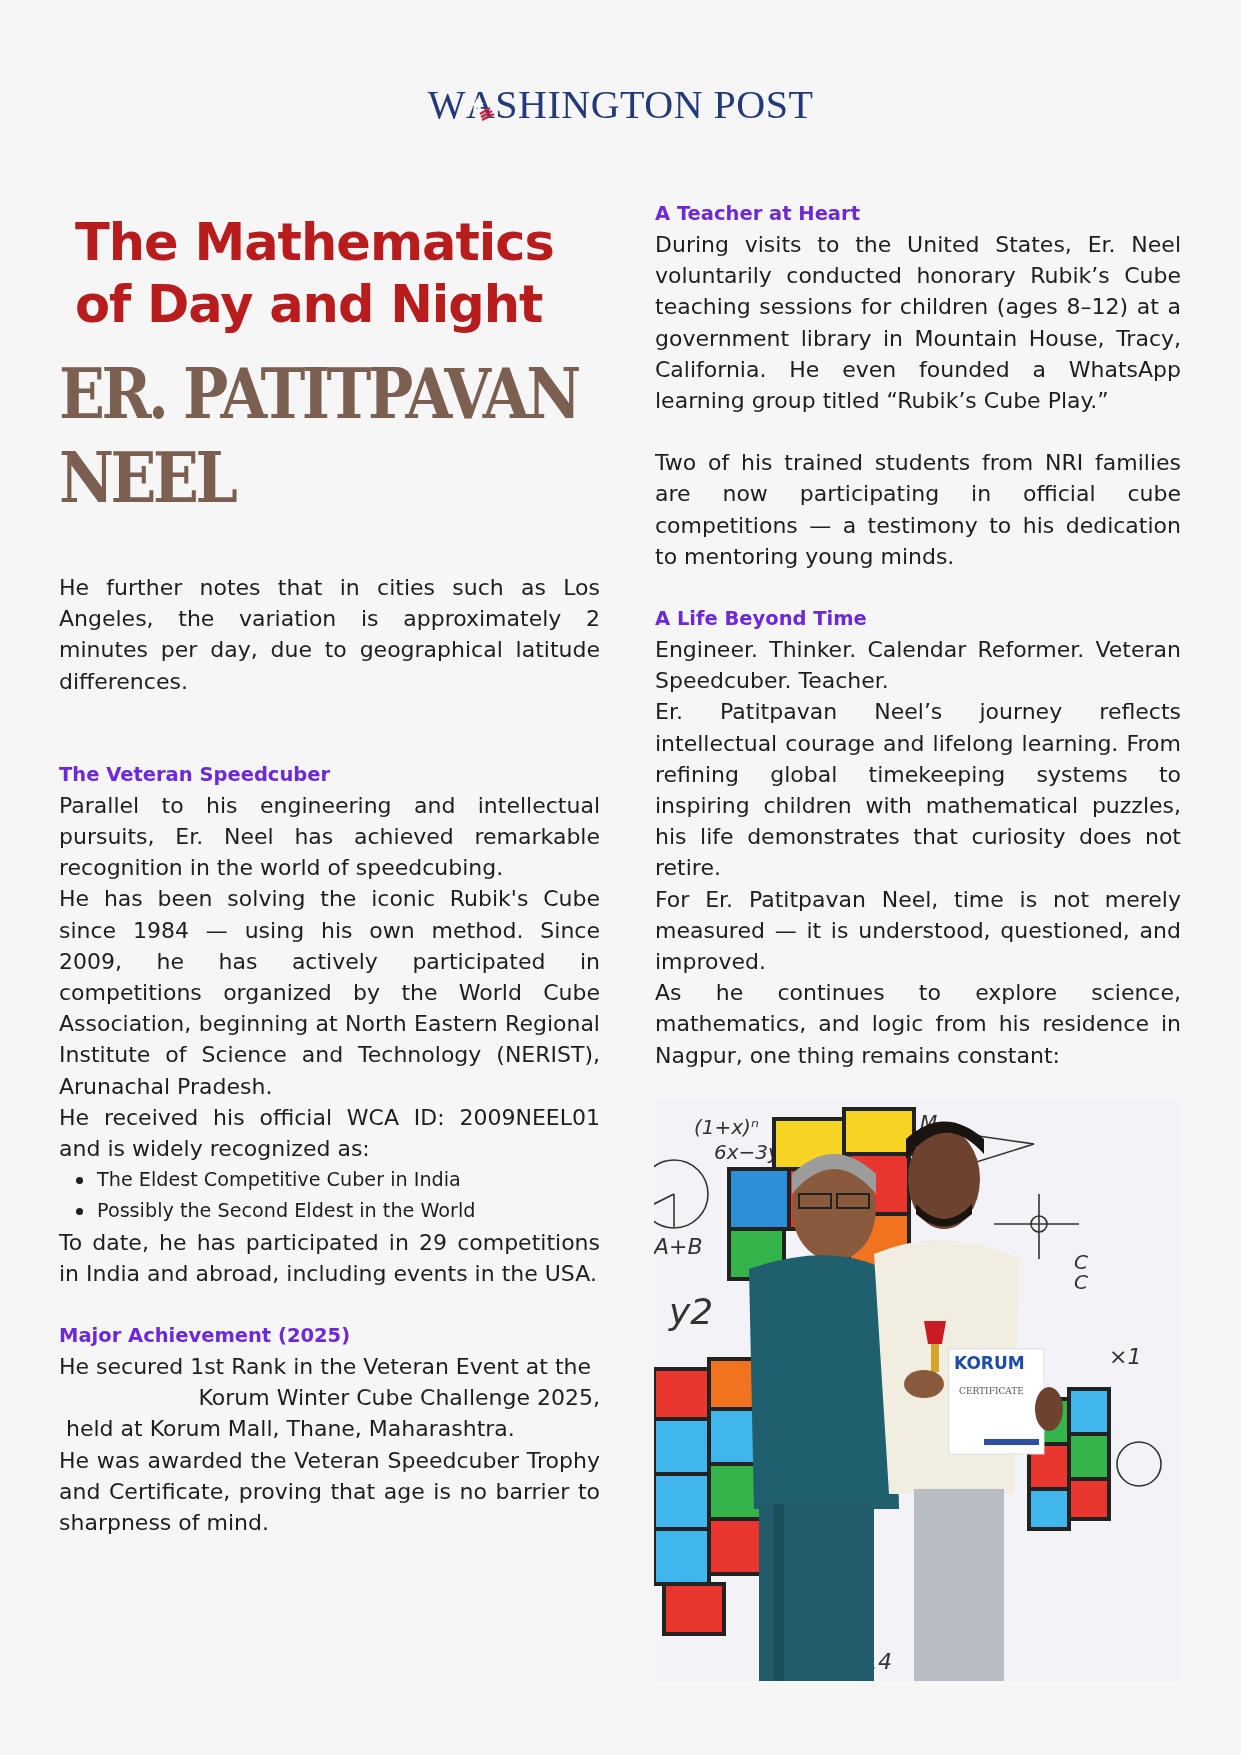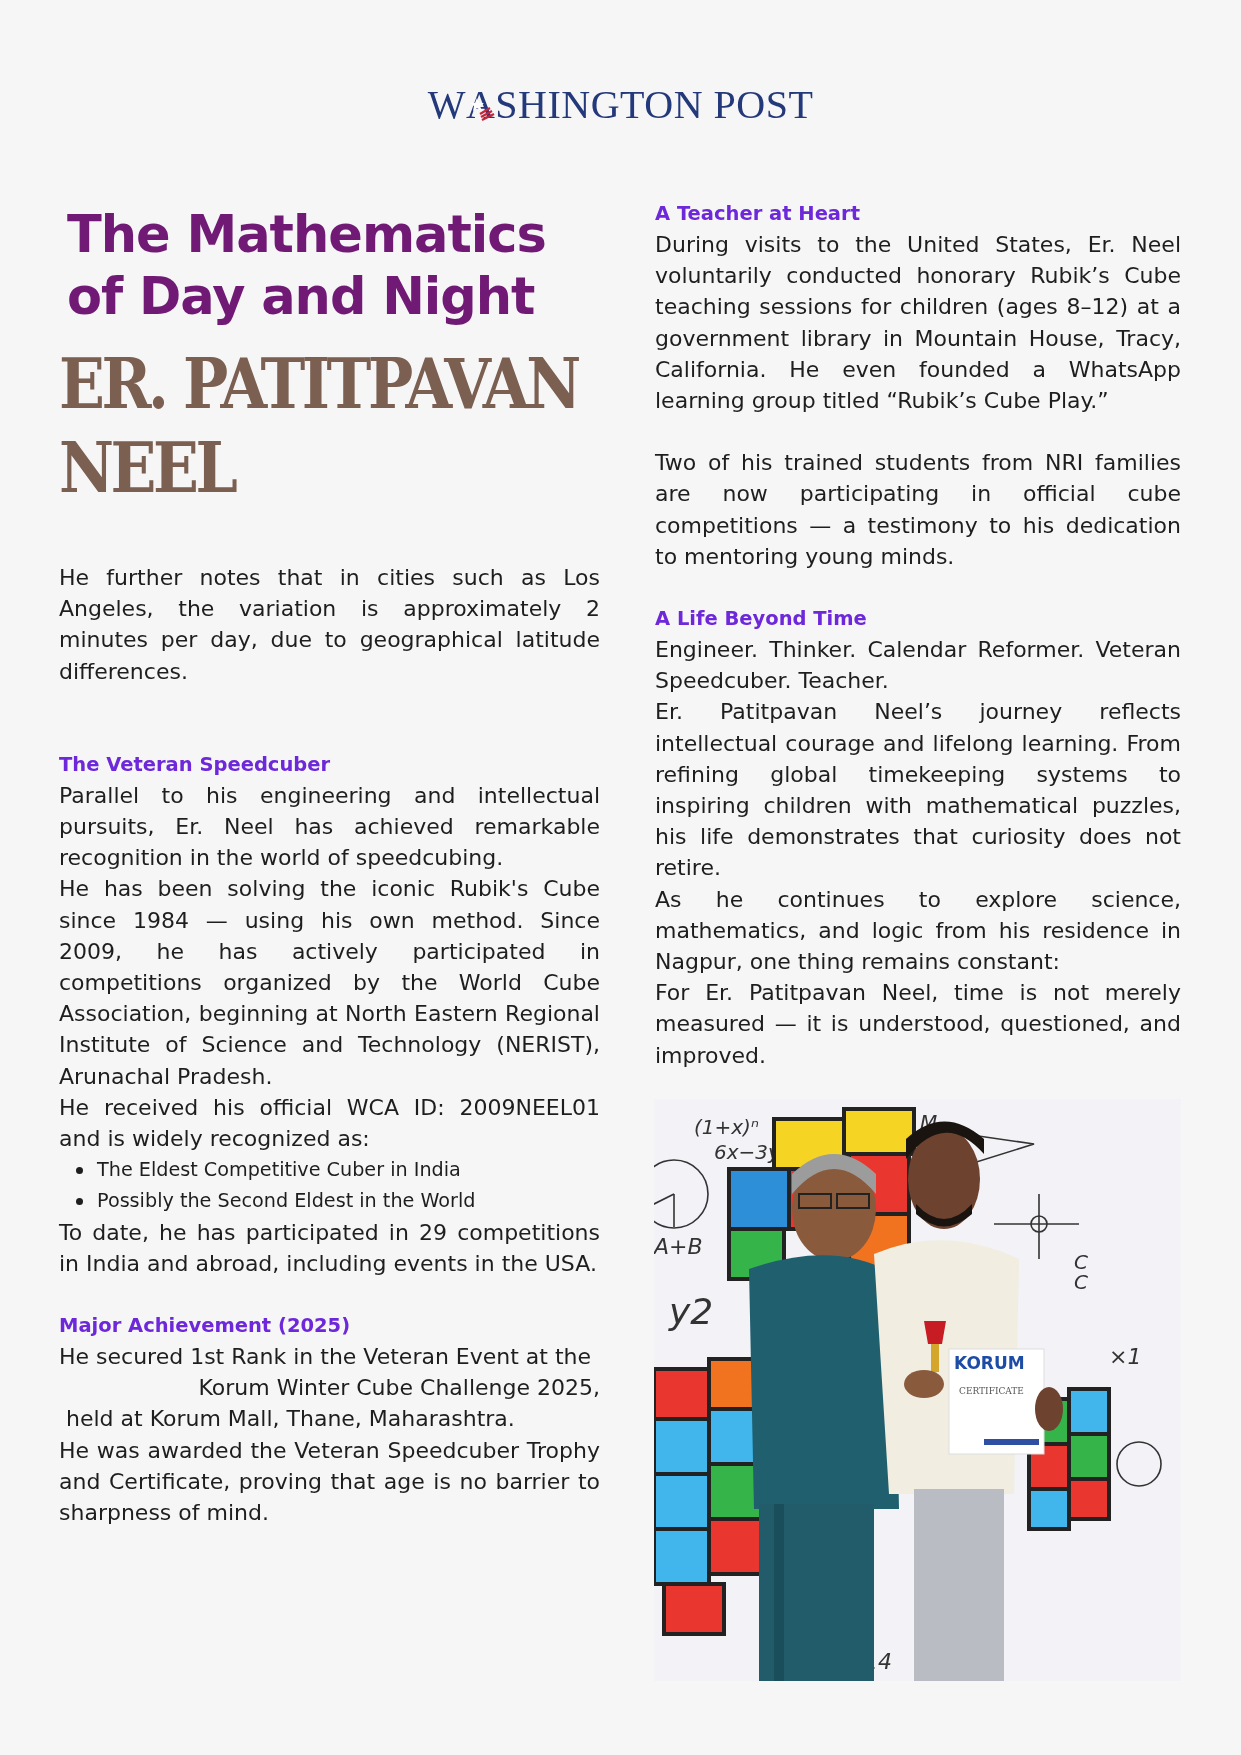--- a/index.html
+++ b/index.html
@@ -17,25 +17,25 @@
     font-family: "Liberation Serif", serif;
     font-size: 40px; letter-spacing: 0.5px;
     color: #24397a;
     line-height: 46px;
   }
   .masthead .a-wrap { position: relative; display: inline-block; }
   .masthead .a-wrap svg { position: absolute; left: 0; top: 0; }
   .col-left { position: absolute; left: 59px; top: 196px; width: 541px; }
   .col-right { position: absolute; left: 655px; top: 198px; width: 526px; }
   .headline {
-    margin: 8px;
+    margin: 16px;
     font-family: "DejaVu Sans", sans-serif;
     font-weight: bold;
     font-size: 51px; line-height: 62px;
-    color: #701a75;
+    color: #b91c1c;
     letter-spacing: -1px;
   }
   .name {
     margin: 14px 0 0 0;
     font-family: "DejaVu Serif", serif;
     font-weight: bold;
     font-size: 70px; line-height: 84px;
     color: #7b5f51;
     letter-spacing: -4px;
     transform: scaleX(0.86);
@@ -109,22 +109,22 @@
 <div class="col-right">
   <h3 class="sec-head">A Teacher at Heart</h3>
   <p class="body-text">During visits to the United States, Er. Neel voluntarily conducted honorary Rubik’s Cube teaching sessions for children (ages 8–12) at a government library in Mountain House, Tracy, California. He even founded a WhatsApp learning group titled “Rubik’s Cube Play.”</p>
   <div class="gap"></div>
   <p class="body-text">Two of his trained students from NRI families are now participating in official cube competitions — a testimony to his dedication to mentoring young minds.</p>
   <div class="gap"></div>
 
   <h3 class="sec-head">A Life Beyond Time</h3>
   <p class="body-text">Engineer. Thinker. Calendar Reformer. Veteran Speedcuber. Teacher.</p>
   <p class="body-text">Er. Patitpavan Neel’s journey reflects intellectual courage and lifelong learning. From refining global timekeeping systems to inspiring children with mathematical puzzles, his life demonstrates that curiosity does not retire.</p>
+  <p class="body-text">For Er. Patitpavan Neel, time is not merely measured — it is understood, questioned, and improved.</p>
   <p class="body-text">As he continues to explore science, mathematics, and logic from his residence in Nagpur, one thing remains constant:</p>
-  <p class="body-text">For Er. Patitpavan Neel, time is not merely measured — it is understood, questioned, and improved.</p>
 </div>
 
 <div class="photo">
   <svg width="527" height="582" viewBox="0 0 527 582">
     <rect width="527" height="582" fill="#f2f2f7"></rect>
 
     <g fill="none" stroke="#333" stroke-width="1.6" font-family="DejaVu Sans, sans-serif">
       <circle cx="20" cy="95" r="34"></circle>
       <line x1="20" y1="95" x2="-10" y2="110"></line>
       <line x1="20" y1="95" x2="20" y2="128"></line>

